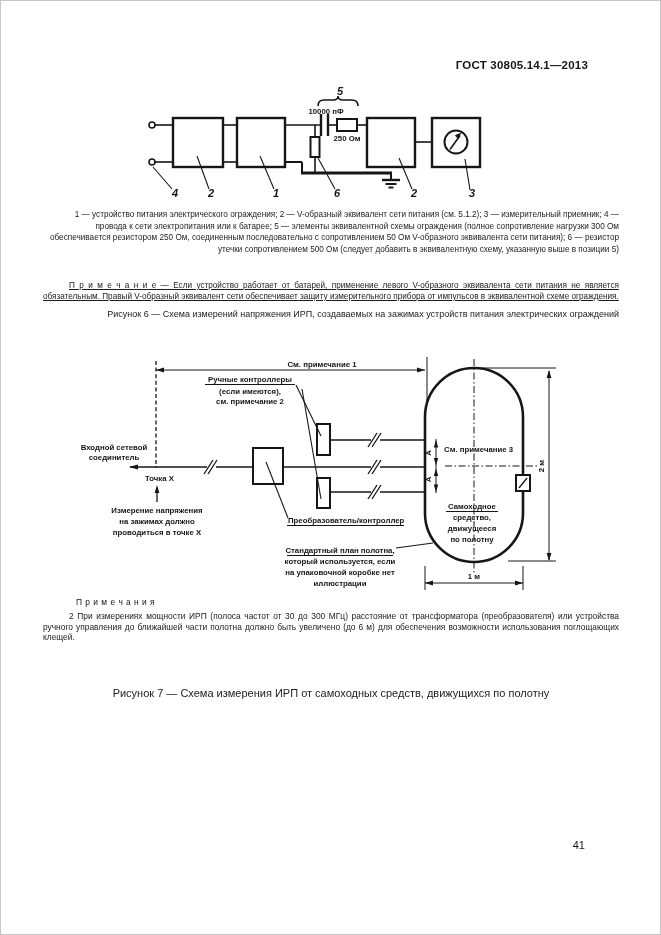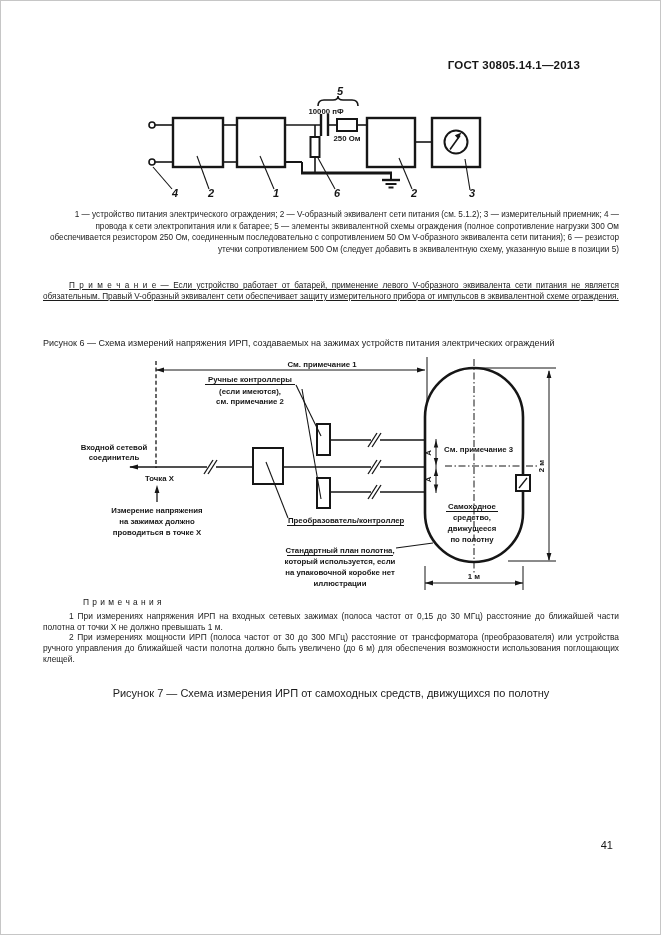--- a/index.html
+++ b/index.html
@@ -3,30 +3,30 @@
 <meta charset="utf-8">
 <style>
   html,body{margin:0;padding:0;background:#e8e8e8;}
   .page{
     position:relative;width:661px;height:935px;background:#ffffff;
     margin:0 auto;overflow:hidden;color:#161616;
     box-shadow:inset 0 0 0 1px #c6c6c6;
     font-family:"Liberation Sans", sans-serif;
   }
   .abs{position:absolute;}
-  .hdr{left:0;top:59px;width:580px;text-align:right;font-size:11.5px;font-weight:bold;letter-spacing:.2px;}
+  .hdr{left:0;top:59px;width:580px;text-align:right;font-size:11.5px;font-weight:bold;letter-spacing:.2px;padding-left:8px;}
   .txt{left:43px;width:576px;font-size:8.2px;color:#1c1c1c;}
   .legend{top:209px;text-align:right;line-height:11.6px;}
   .note6{top:281px;text-align:justify;text-indent:26px;line-height:10.8px;text-decoration:underline;}
-  .cap6{top:337px;text-align:left;font-size:9px;line-height:12px;}
-  .ntitle{left:83px;top:597px;font-size:8.4px;letter-spacing:.5px;}
+  .cap6{top:308px;text-align:right;font-size:9px;line-height:12px;}
+  .ntitle{left:76px;top:597px;font-size:8.4px;letter-spacing:.5px;}
   .notes7{top:611px;}
   .notes7 p{margin:0;text-indent:26px;text-align:justify;font-size:8.4px;line-height:10.7px;color:#1c1c1c;}
   .cap7{top:687px;text-align:center;font-size:11px;}
-  .pgnum{left:0;top:839px;width:585px;text-align:right;font-size:11px;padding-left:28px;}
+  .pgnum{left:0;top:839px;width:585px;text-align:right;font-size:11px;}
   svg{position:absolute;left:0;overflow:visible;}
   svg text{font-family:"Liberation Sans",sans-serif;fill:#161616;}
   .dlab{font-size:7.8px;font-weight:bold;}
   .dnum{font-size:11px;font-weight:bold;font-style:italic;}
   .s1{stroke:#161616;stroke-width:1;fill:none;}
   .s11{stroke:#161616;stroke-width:1.1;fill:none;}
   .s13{stroke:#161616;stroke-width:1.3;fill:none;}
   .s16{stroke:#161616;stroke-width:1.6;fill:none;}
   .s2{stroke:#161616;stroke-width:2;fill:none;}
   .s24{stroke:#161616;stroke-width:2.4;fill:none;}
@@ -225,19 +225,18 @@
       <line class="s1" x1="523" y1="566" x2="523" y2="590"></line>
       <line class="s1" x1="425" y1="583" x2="523" y2="583"></line>
       <path class="blk" d="M425,583 L433,580.6 L433,585.4 Z"></path>
       <path class="blk" d="M523,583 L515,580.6 L515,585.4 Z"></path>
       <text class="dlab" x="474" y="579" text-anchor="middle">1 м</text>
     </g>
   </svg>
 
   <div class="abs ntitle">П р и м е ч а н и я</div>
   <div class="abs txt notes7">
-    <p>1 При измерениях напряжения ИРП на входных сетевых зажимах (полоса частот от 0,15 до 30 МГц) расстояние до ближайшей части полотна от точки X не должно превышать 1 м.</p>
     <p>2 При измерениях мощности ИРП (полоса частот от 30 до 300 МГц) расстояние от трансформатора (преобразователя) или устройства ручного управления до ближайшей части полотна должно быть увеличено (до 6 м) для обеспечения возможности использования поглощающих клещей.</p>
   </div>
   <div class="abs txt cap7">Рисунок 7 — Схема измерения ИРП от самоходных средств, движущихся по полотну</div>
 
   <div class="abs pgnum">41</div>
 </div>
 
 </body></html>

